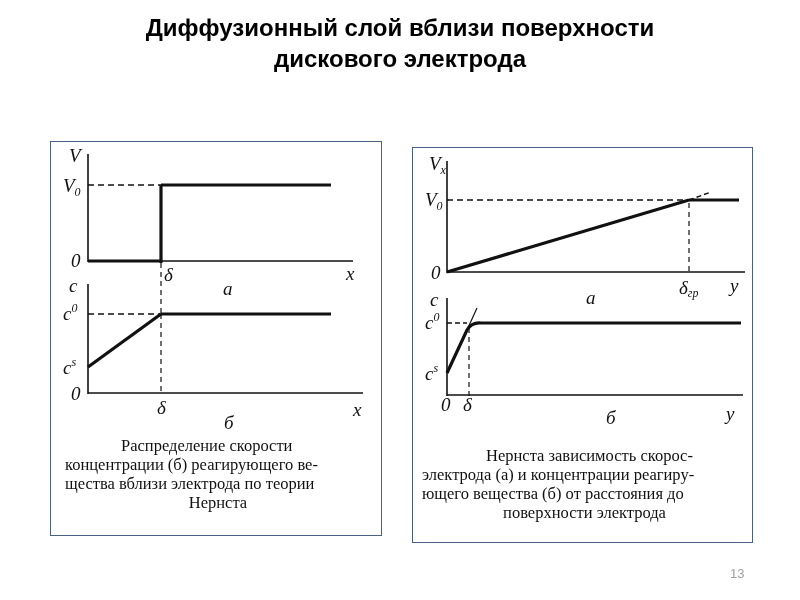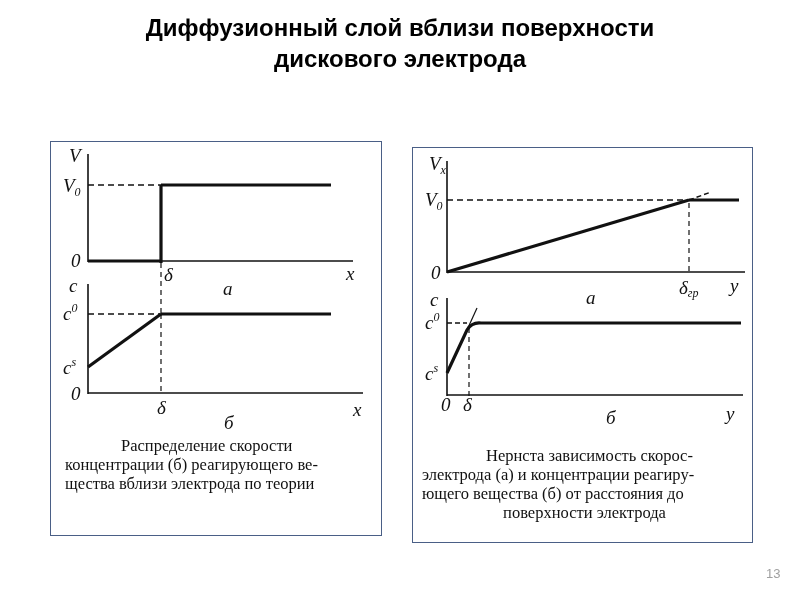--- a/index.html
+++ b/index.html
@@ -5,21 +5,21 @@
   html, body { margin:0; padding:0; }
   body { width:800px; height:600px; background:#ffffff; position:relative; overflow:hidden; font-family:"Liberation Sans", sans-serif; }
   .title { position:absolute; left:0; top:12px; width:800px; text-align:center; font-family:"Liberation Sans", sans-serif; font-weight:bold; font-size:24px; line-height:31px; color:#000; }
   .panel { position:absolute; border:1.5px solid #4a5f86; background:#fff; box-sizing:border-box; }
   .panel svg { position:absolute; left:0; top:0; }
   .caption { position:absolute; font-family:"Liberation Serif", serif; font-size:16.5px; line-height:19px; color:#111; text-align:justify; }
   .caption .ln { display:block; white-space:nowrap; }
   .caption .ctr { text-align:center; }
   .lbl { font-family:"Liberation Serif", serif; font-style:italic; font-size:19px; fill:#111; }
   .sub { font-size:12px; }
-  .pagenum { position:absolute; left:730px; top:566px; font-family:"Liberation Sans", sans-serif; font-size:13px; color:#a0a0a0;margin-left:36px; }
+  .pagenum { position:absolute; left:730px; top:566px; font-family:"Liberation Sans", sans-serif; font-size:13px; color:#a0a0a0; }
 </style>
 </head>
 <body>
 
 <div class="title">
   <div>Диффузионный слой вблизи поверхности</div>
   <div>дискового электрода</div>
 </div>
 
 <div class="panel" style="left:50px; top:141px; width:332px; height:395px;">
@@ -54,20 +54,21 @@
     <text class="lbl" x="12" y="232"><tspan>c</tspan><tspan class="sub" dy="-8">s</tspan></text>
     <text class="lbl" x="20" y="258">0</text>
     <text class="lbl" x="106" y="272">δ</text>
     <text class="lbl" x="302" y="274">x</text>
     <text class="lbl" x="173" y="287">б</text>
   </svg>
   <div class="caption" style="left:14px; top:294px; width:306px;">
     <span class="ln" style="padding-left:56px;">Распределение скорости</span>
     <span class="ln">концентрации (б) реагирующего ве-</span>
     <span class="ln">щества вблизи электрода по теории</span>
+    <span class="ln ctr">Нернста</span>
   </div>
 </div>
 
 <div class="panel" style="left:412px; top:140px; width:341px; height:396px;margin-top:7px;">
   <svg width="341" height="396" viewBox="0 0 341 396">
 
     <g stroke="#111" fill="none">
       <line x1="34" y1="13" x2="34" y2="125" stroke-width="1.6"></line>
       <line x1="34" y1="124" x2="332" y2="124" stroke-width="1.6"></line>
       <line x1="34" y1="52" x2="276" y2="52" stroke-width="1.4" stroke-dasharray="6,4"></line>

